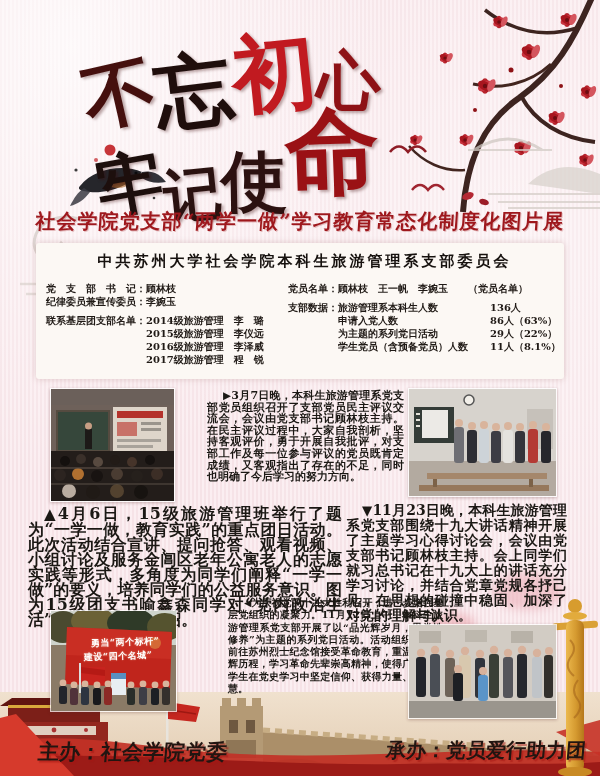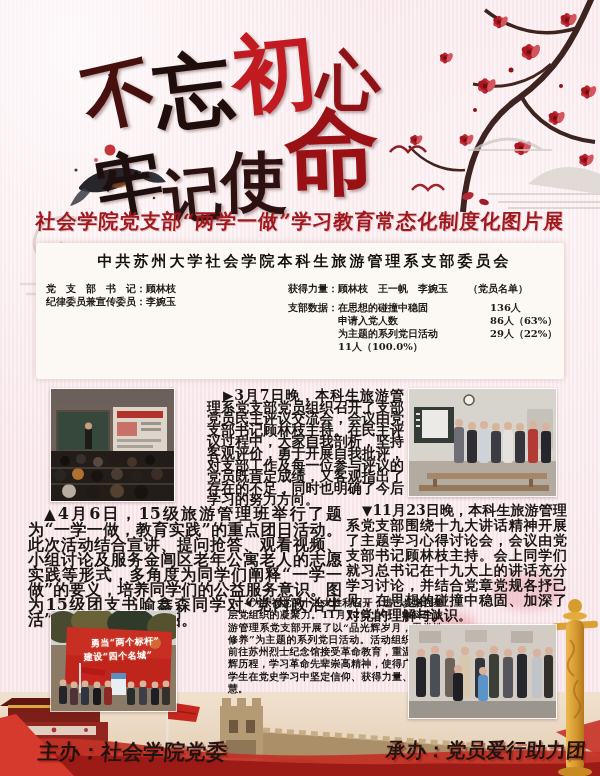--- a/index.html
+++ b/index.html
@@ -56,21 +56,21 @@
   #photo4{left:408px;top:624px;width:147px;height:93px;}
   .photo svg{display:block;}
   .bb-text{position:absolute;color:#fff;font-weight:bold;font-size:9px;letter-spacing:.5px;
     transform:rotate(-2deg);white-space:nowrap;text-shadow:0 0 2px rgba(255,240,200,.5);}
   #bb1{left:40px;top:25px;}
   #bb2{left:33px;top:39px;}
   
   .article{font-weight:bold;color:#1b1814;text-align:justify;z-index:3;}
   .article p{margin:0;text-indent:16px;}
   .article .mk{font-size:.95em;}
-  #art0{left:207px;top:390px;width:197px;font-size:14px;line-height:11.6px;}
+  #art0{left:207px;top:390px;width:197px;font-size:11px;line-height:11.6px;}
   #art1{left:28px;top:506px;width:314px;font-size:16px;line-height:15px;}
   #art2{left:346px;top:503px;width:221px;font-size:14px;line-height:15px;}
   #art3{left:228px;top:597px;width:215px;font-size:10px;line-height:12.3px;}
   
   .collage{left:0;top:692px;width:600px;height:84px;z-index:1;}
   .pillar{left:550px;top:596px;width:50px;height:180px;z-index:2;}
   .footer-text{font-weight:bold;color:#221511;z-index:5;white-space:nowrap;
     text-shadow:2px 2px 1px rgba(165,22,18,.55);transform:skewX(-5deg);}
   #footer-host{left:38px;top:738px;font-size:21px;}
   #footer-organizer{left:386px;top:737px;font-size:20px;}
@@ -155,46 +155,56 @@
   </div>
 
   <div class="abs subtitle">社会学院党支部“两学一做”学习教育常态化制度化图片展</div>
 
   <div class="abs panel"></div>
   <div class="abs committee-title">中共苏州大学社会学院本科生旅游管理系支部委员会</div>
 
   <div class="abs roster roster-left">
     <div>党　支　部　书　记：顾林枝</div>
     <div>纪律委员兼宣传委员：李婉玉</div>
+    <div class="rrow mt6">
+      <span class="rlabel">联系基层团支部名单：</span>
+      <span>
+        <div>2014级旅游管理　李　璐</div>
+        <div>2015级旅游管理　李仪远</div>
+        <div>2016级旅游管理　李泽威</div>
+        <div>2017级旅游管理　程　锐</div>
+      </span>
+    </div>
   </div>
 
   <div class="abs roster roster-right">
     <div class="rrow">
-      <span class="rlabel">获得力量：</span>
+      <span class="rlabel">党员名单：</span>
       <span>
         <div>顾林枝　王一帆　李婉玉　　（党员名单）</div>
       </span>
     </div>
     <div class="rrow mt6">
       <span class="rlabel">支部数据：</span>
       <span>
         <div class="stat-row">
-          <span class="stat-name">在思想的碰撞中稳固</span>
+          <span class="stat-name">旅游管理系本科生人数</span>
           <span>136人</span>
         </div>
         <div class="stat-row">
           <span class="stat-name">申请入党人数</span>
           <span>86人（63%）</span>
         </div>
         <div class="stat-row">
           <span class="stat-name">为主题的系列党日活动</span>
           <span>29人（22%）</span>
         </div>
         <div class="stat-row">
-          <span>11人（100.0%）</span>
+          <span class="stat-name">学生党员（含预备党员）人数</span>
+          <span>11人（8.1%）</span>
         </div>
       </span>
     </div>
   </div>
 
   <div class="abs petal-blob" id="petalA"></div>
   <div class="abs petal-blob" id="petalB"></div>
 
   <div class="abs photo" id="photo1">
     <svg width="123" height="112" viewBox="0 0 123 112">

